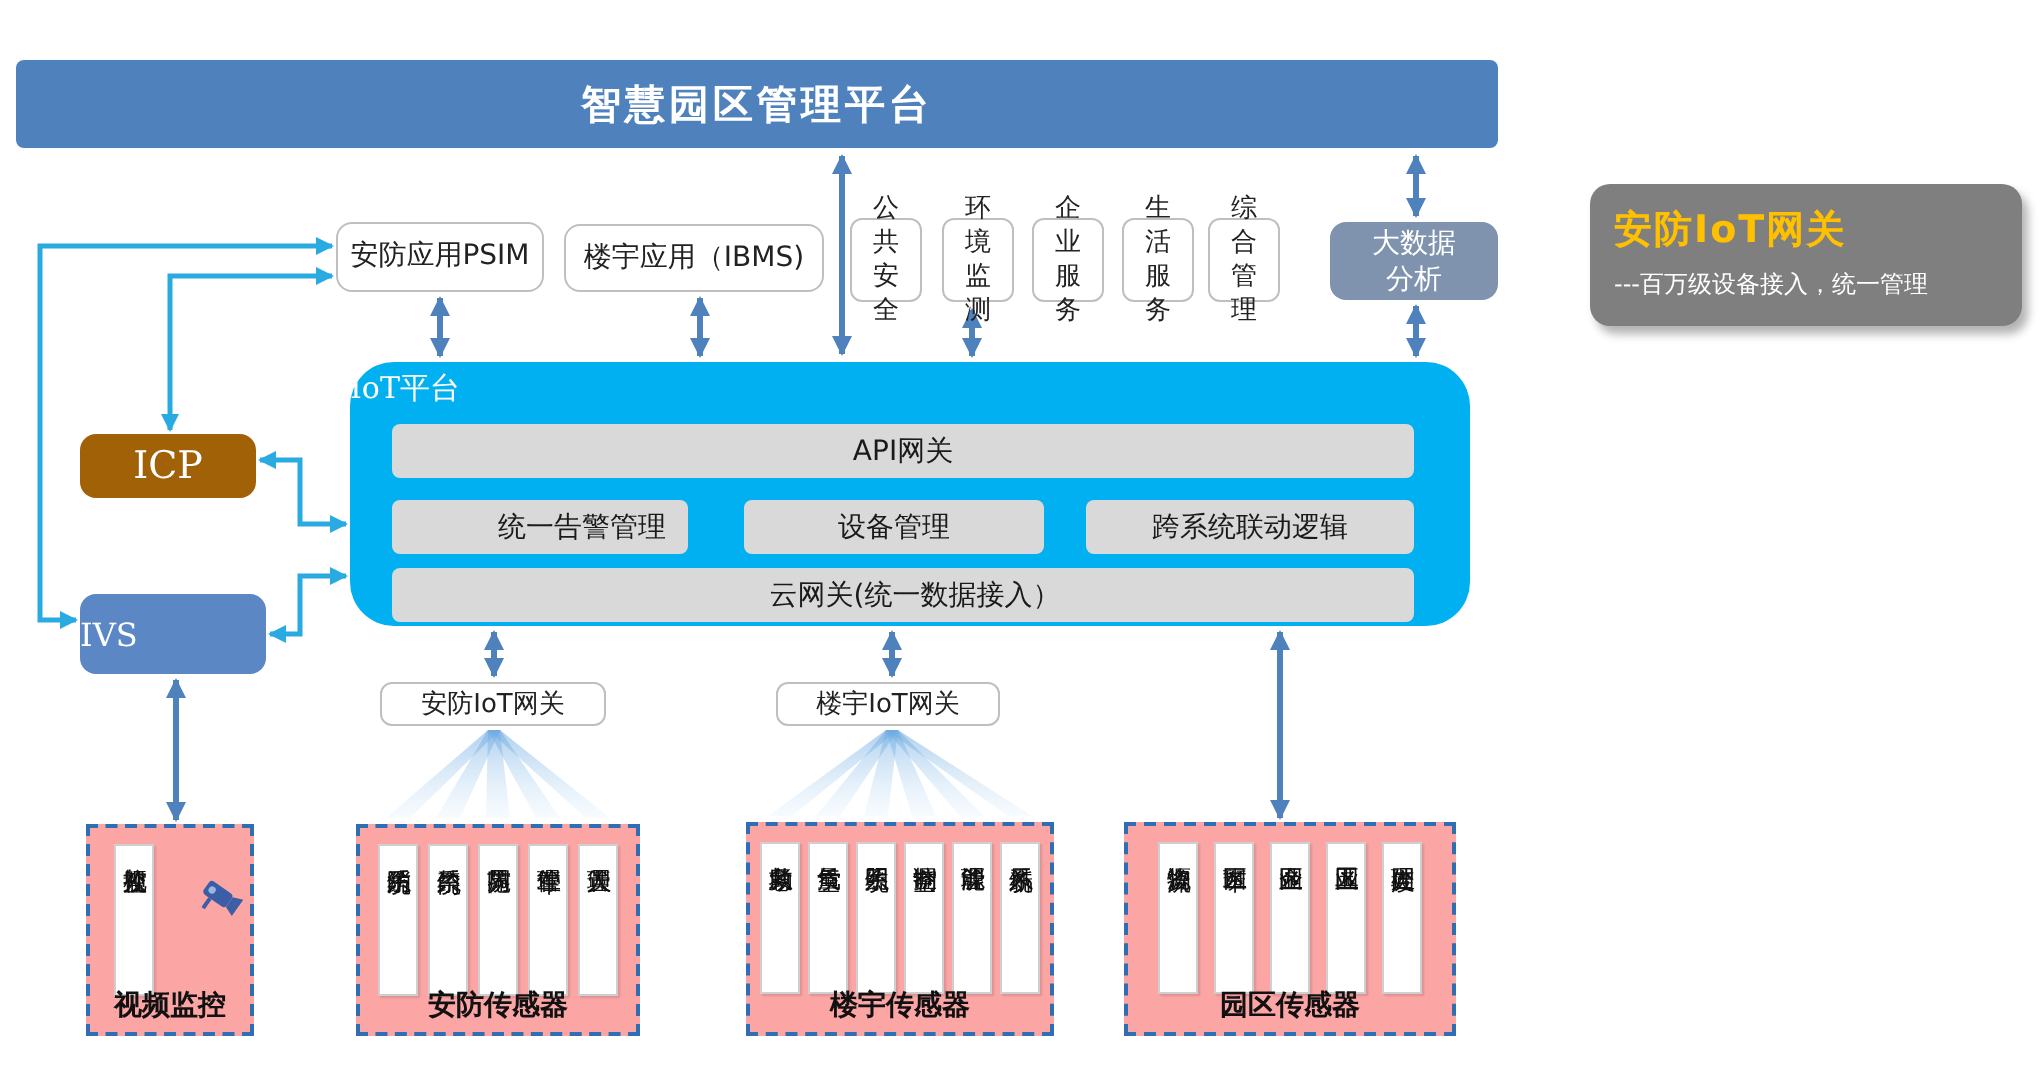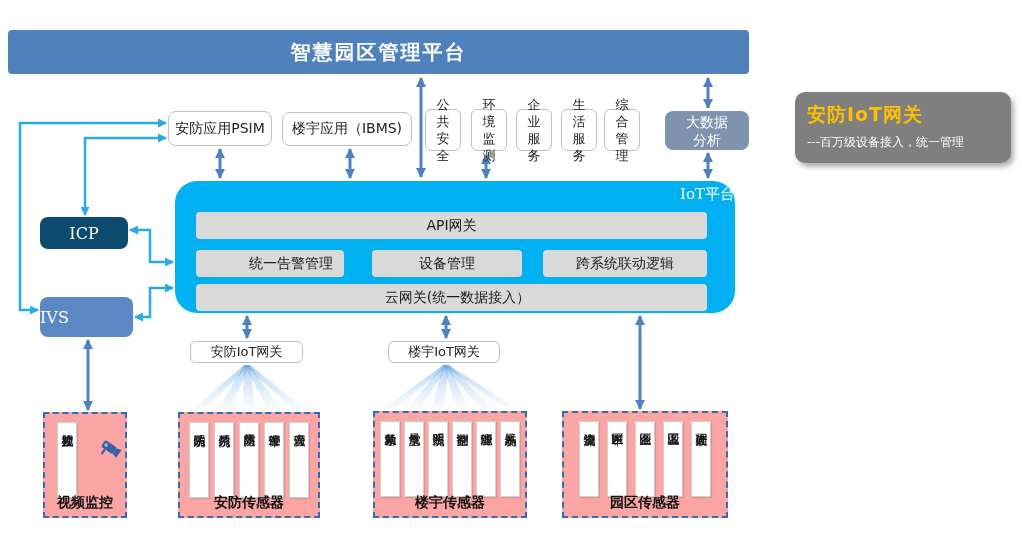--- a/index.html
+++ b/index.html
@@ -16,27 +16,27 @@
             display:flex;align-items:center;justify-content:center;text-align:center;}
   .psim{left:168px;top:111px;width:104px;height:35px;font-size:14px;line-height:17px;flex-direction:row;}
   .ibms{left:282px;top:112px;width:130px;height:34px;font-size:14px;}
   .svc{top:109px;width:36px;height:42px;font-size:13px;line-height:17px;border-radius:6px;
        word-break:break-all;padding:13px;}
   .bigdata{left:665px;top:111px;width:84px;height:39px;background:#7f93ae;border-radius:8px;
            color:#fff;font-size:14px;line-height:18px;display:flex;flex-direction:column;
            align-items:center;justify-content:center;}
 
   .iot{left:175px;top:181px;width:560px;height:132px;background:#00b0f0;border-radius:22px;}
-  .iot-title{left:175px;top:185px;width:560px;text-align:right;color:#fff;font-size:15px;
+  .iot-title{left:175px;top:185px;width:560px;text-align:left;color:#fff;font-size:15px;
              font-family:"DejaVu Serif","Liberation Serif",serif;}
   .bar{background:#d9d9d9;border-radius:4px;color:#1a1a1a;font-size:14px;
        display:flex;align-items:center;justify-content:center;}
 
-  .icp{left:40px;top:217px;width:88px;height:32px;background:#0c4a6e;border-radius:8px;
-       color:#fff;font-size:16px;font-family:"DejaVu Serif","Liberation Serif",serif;
+  .icp{left:40px;top:217px;width:88px;height:32px;background:#a16207;border-radius:8px;
+       color:#fff;font-size:19px;font-family:"DejaVu Serif","Liberation Serif",serif;
        display:flex;align-items:center;justify-content:center;}
   .ivs{left:40px;top:297px;width:93px;height:40px;background:#5b87c5;border-radius:8px;
        color:#fff;font-size:16px;font-family:"DejaVu Serif","Liberation Serif",serif;
        display:flex;align-items:center;justify-content:flex-start;}
 
   .gw{top:341px;height:22px;background:#fff;border:1.5px solid #bfbfbf;border-radius:6px;
       color:#222;font-size:13px;display:flex;align-items:center;justify-content:center;}
 
   .dashbox{border:2px dashed #2f6eb3;background:#fca5a5;}
   .dash-label{position:absolute;left:0;bottom:4px;width:100%;text-align:center;

